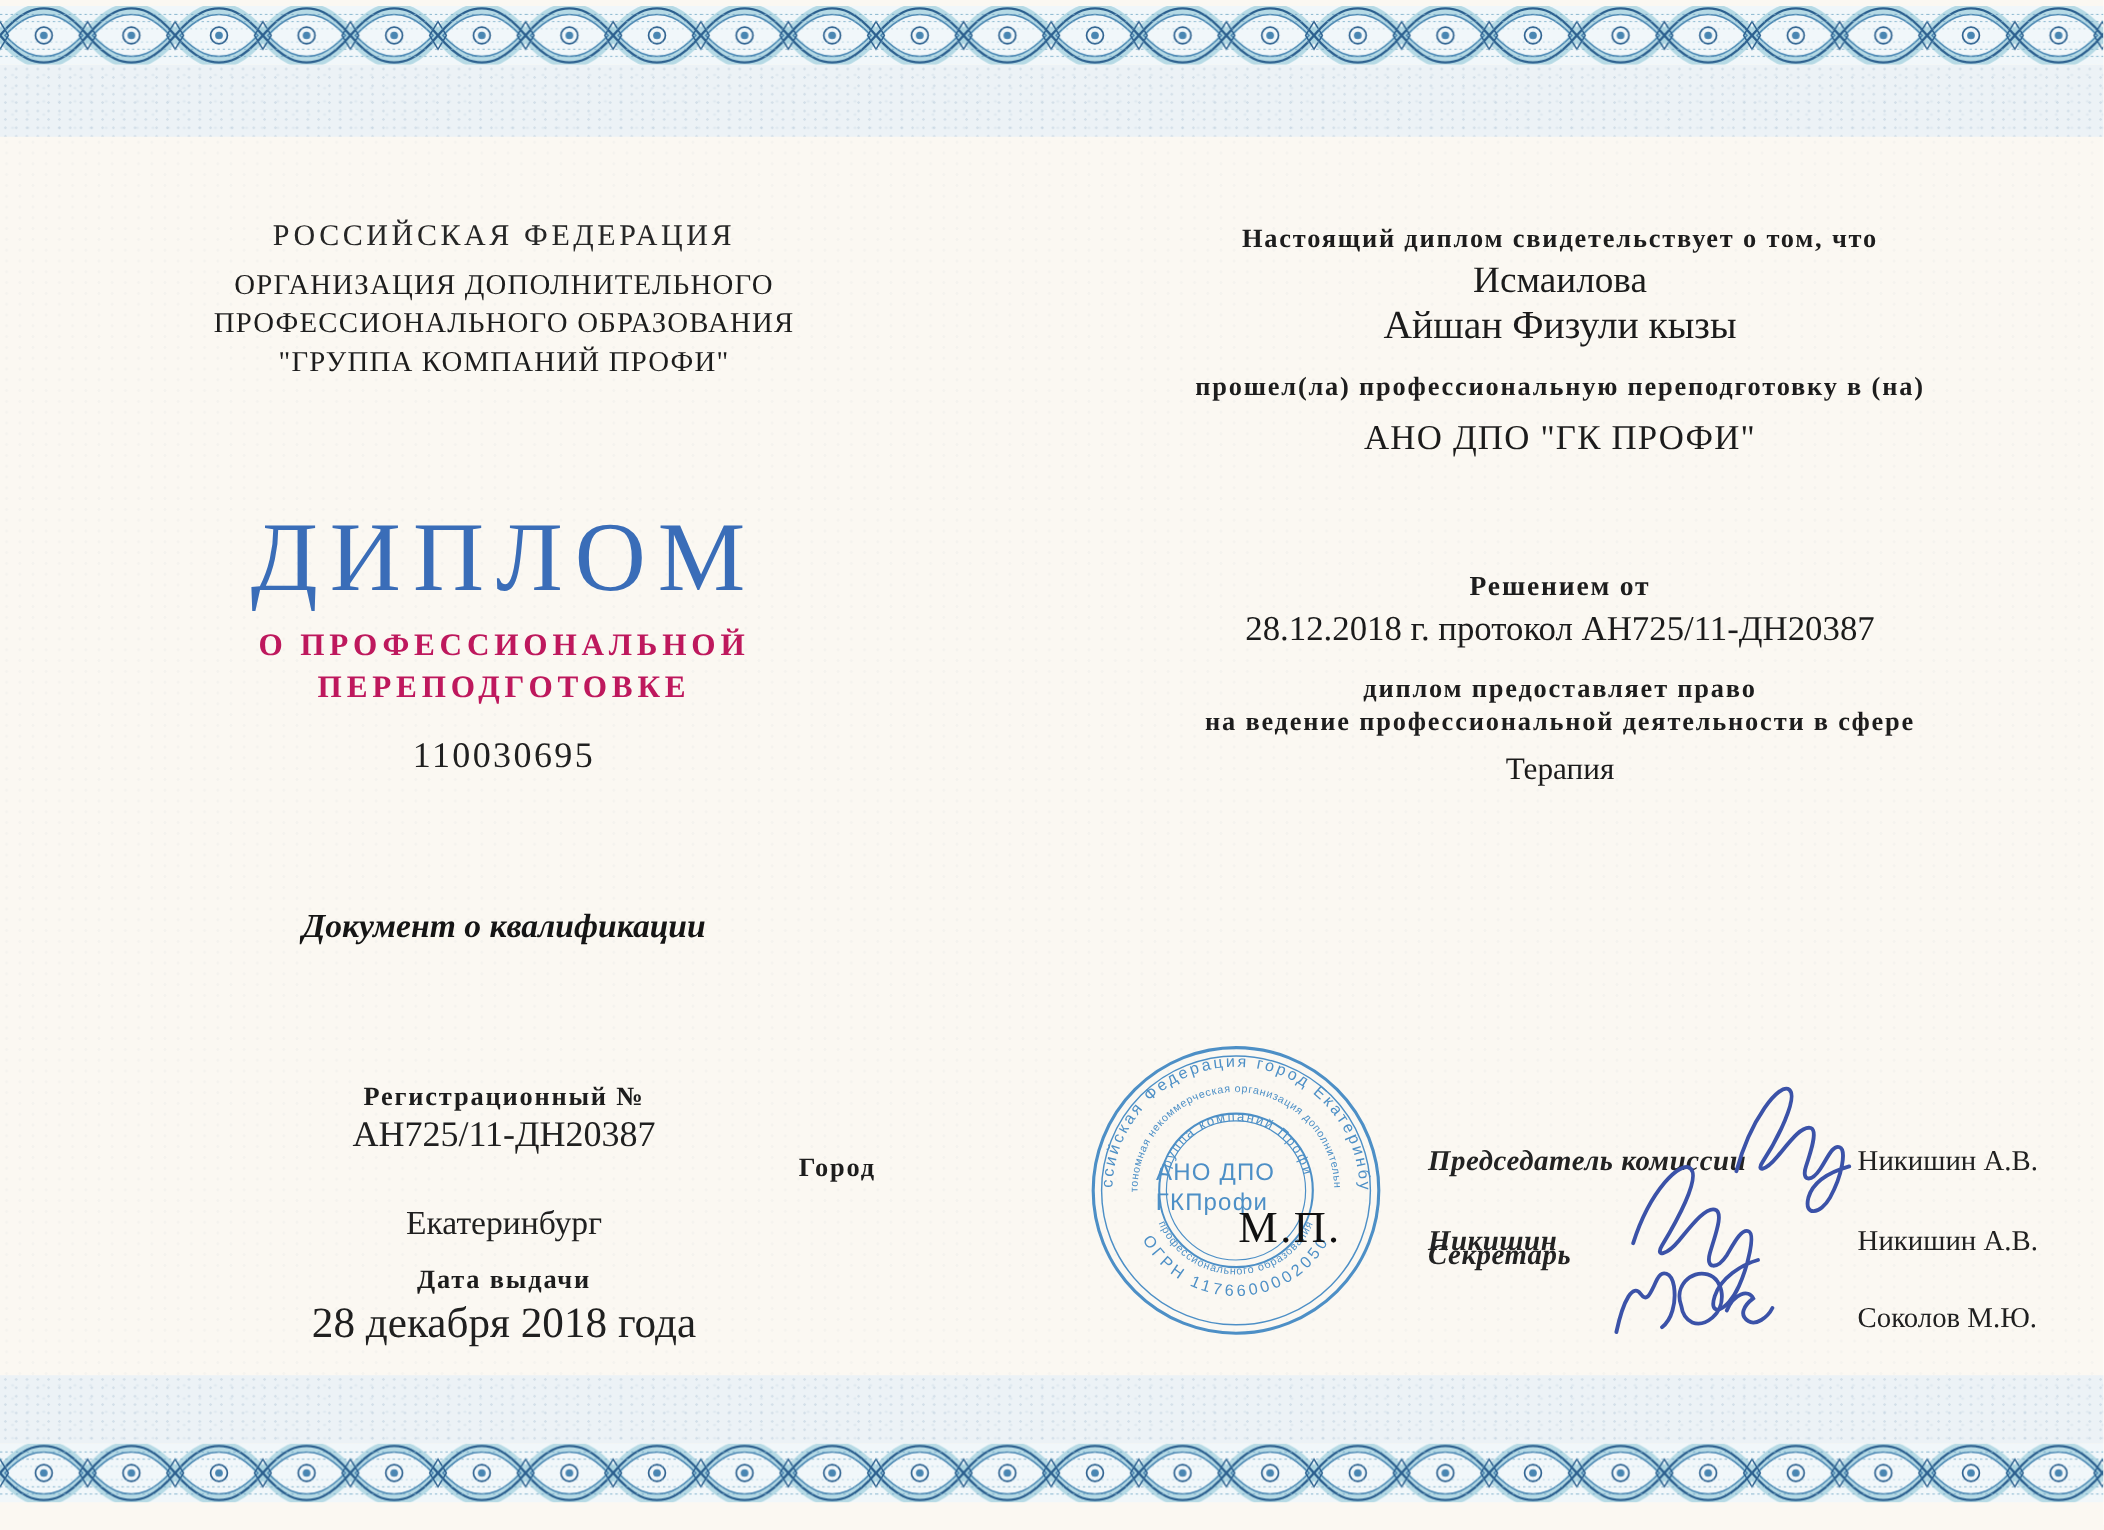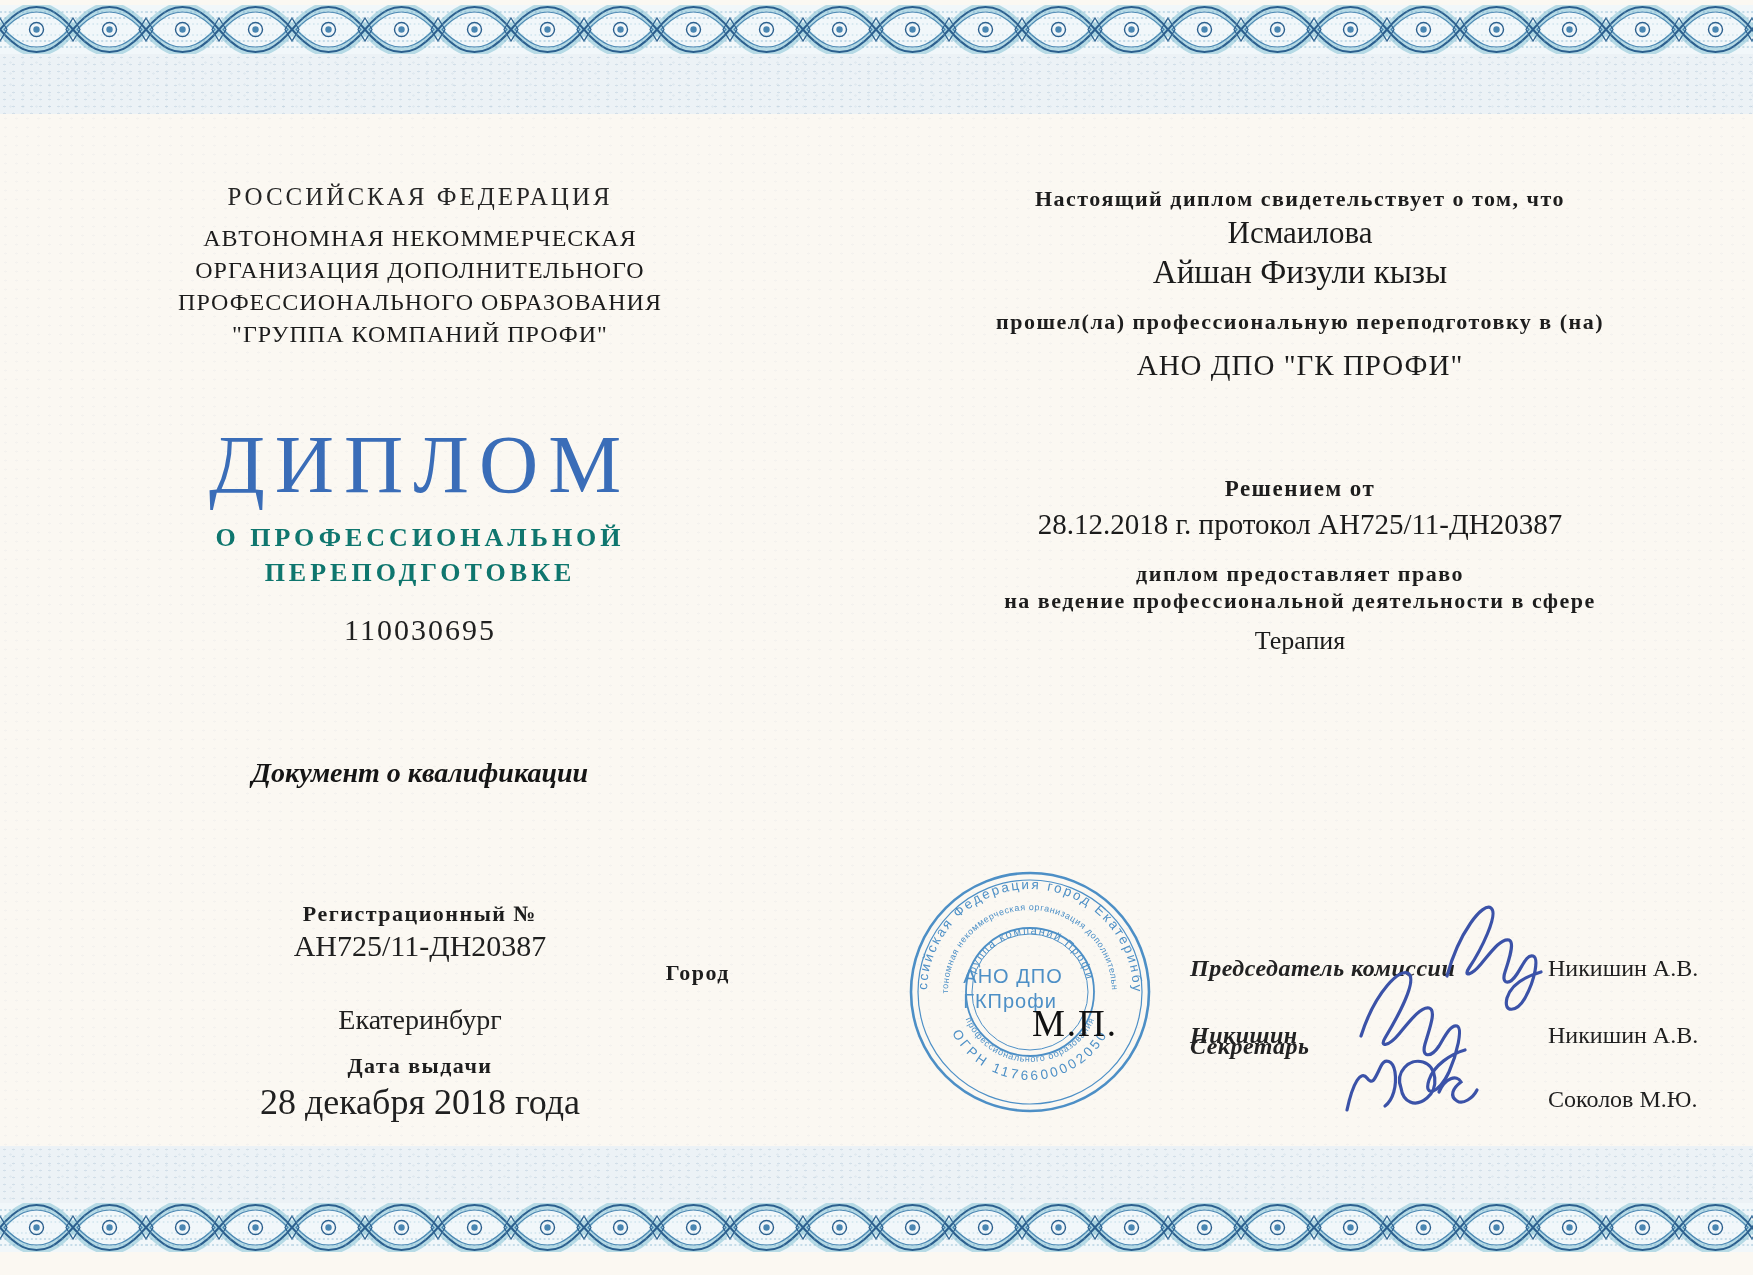--- a/index.html
+++ b/index.html
@@ -35,21 +35,21 @@
   .guilloche.bottom{top:1203px;}
 
   .t-center{text-align:center;}
   .abs{position:absolute;}
 
   
   .col-left{left:110px;width:620px;}
   .rf-header{top:183px;font-size:25px;letter-spacing:3px;color:#262626;}
   .org-name{top:222px;font-size:24px;line-height:32px;letter-spacing:1px;color:#1c1c1c;}
   .diploma-title{top:418px;font-size:82px;letter-spacing:10px;color:#3a6db8;font-weight:500;}
-  .diploma-sub{font-size:26px;font-weight:bold;letter-spacing:4px;color:#0f766e;}
+  .diploma-sub{font-size:26px;font-weight:bold;letter-spacing:4px;color:#be185d;}
   .sub1{top:523px;}
   .sub2{top:558px;}
   .diploma-number{top:613px;font-size:30px;letter-spacing:2px;color:#202020;}
   .doc-type{top:757px;font-size:28px;font-weight:bold;font-style:italic;color:#151515;}
   .small-label{font-size:22px;font-weight:bold;letter-spacing:1.5px;color:#1d1d1d;}
   .reg-label{top:901px;}
   .reg-value{top:929px;font-size:30px;color:#202020;}
   .city-label{top:960px;text-align:right;}
   .city-value{top:1004px;font-size:28px;color:#202020;}
   .date-label{top:1053px;}
@@ -115,21 +115,20 @@
   <rect width="1753" height="49" fill="url(#g1)"></rect>
 </svg>
 
 <svg class="guilloche bottom" viewBox="0 0 1753 49" preserveAspectRatio="none">
   <rect width="1753" height="49" fill="url(#g1)"></rect>
 </svg>
 
 <div class="abs col-left t-center rf-header">РОССИЙСКАЯ ФЕДЕРАЦИЯ</div>
 
 <div class="abs col-left t-center org-name">
-  <div>АВТОНОМНАЯ НЕКОММЕРЧЕСКАЯ</div>
   <div>ОРГАНИЗАЦИЯ ДОПОЛНИТЕЛЬНОГО</div>
   <div>ПРОФЕССИОНАЛЬНОГО ОБРАЗОВАНИЯ</div>
   <div>"ГРУППА КОМПАНИЙ ПРОФИ"</div>
 </div>
 
 <div class="abs col-left t-center diploma-title">ДИПЛОМ</div>
 <div class="abs col-left t-center diploma-sub sub1">О ПРОФЕССИОНАЛЬНОЙ</div>
 <div class="abs col-left t-center diploma-sub sub2">ПЕРЕПОДГОТОВКЕ</div>
 <div class="abs col-left t-center diploma-number">110030695</div>
 <div class="abs col-left t-center doc-type">Документ о квалификации</div>

